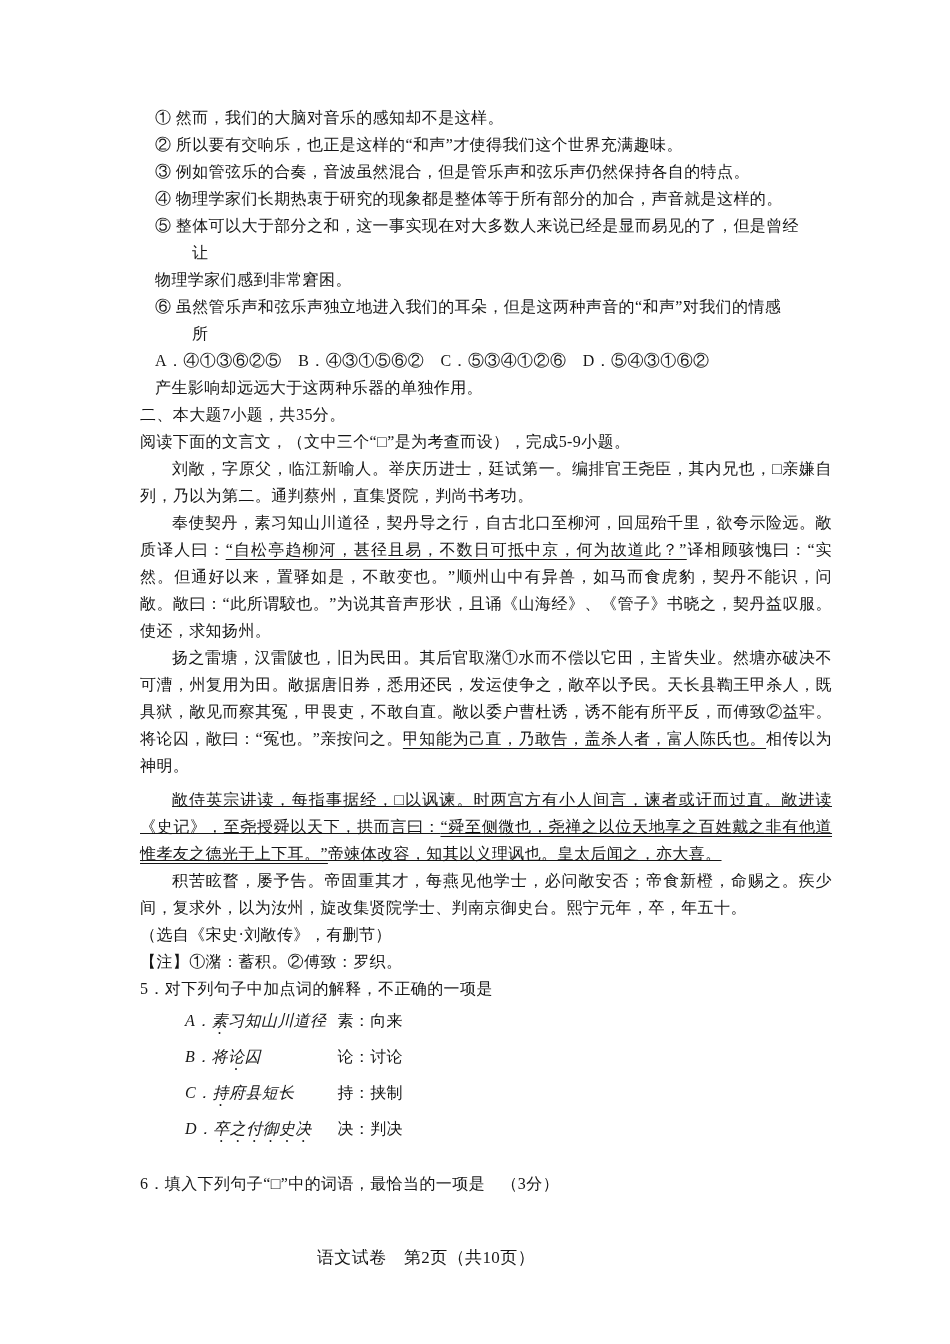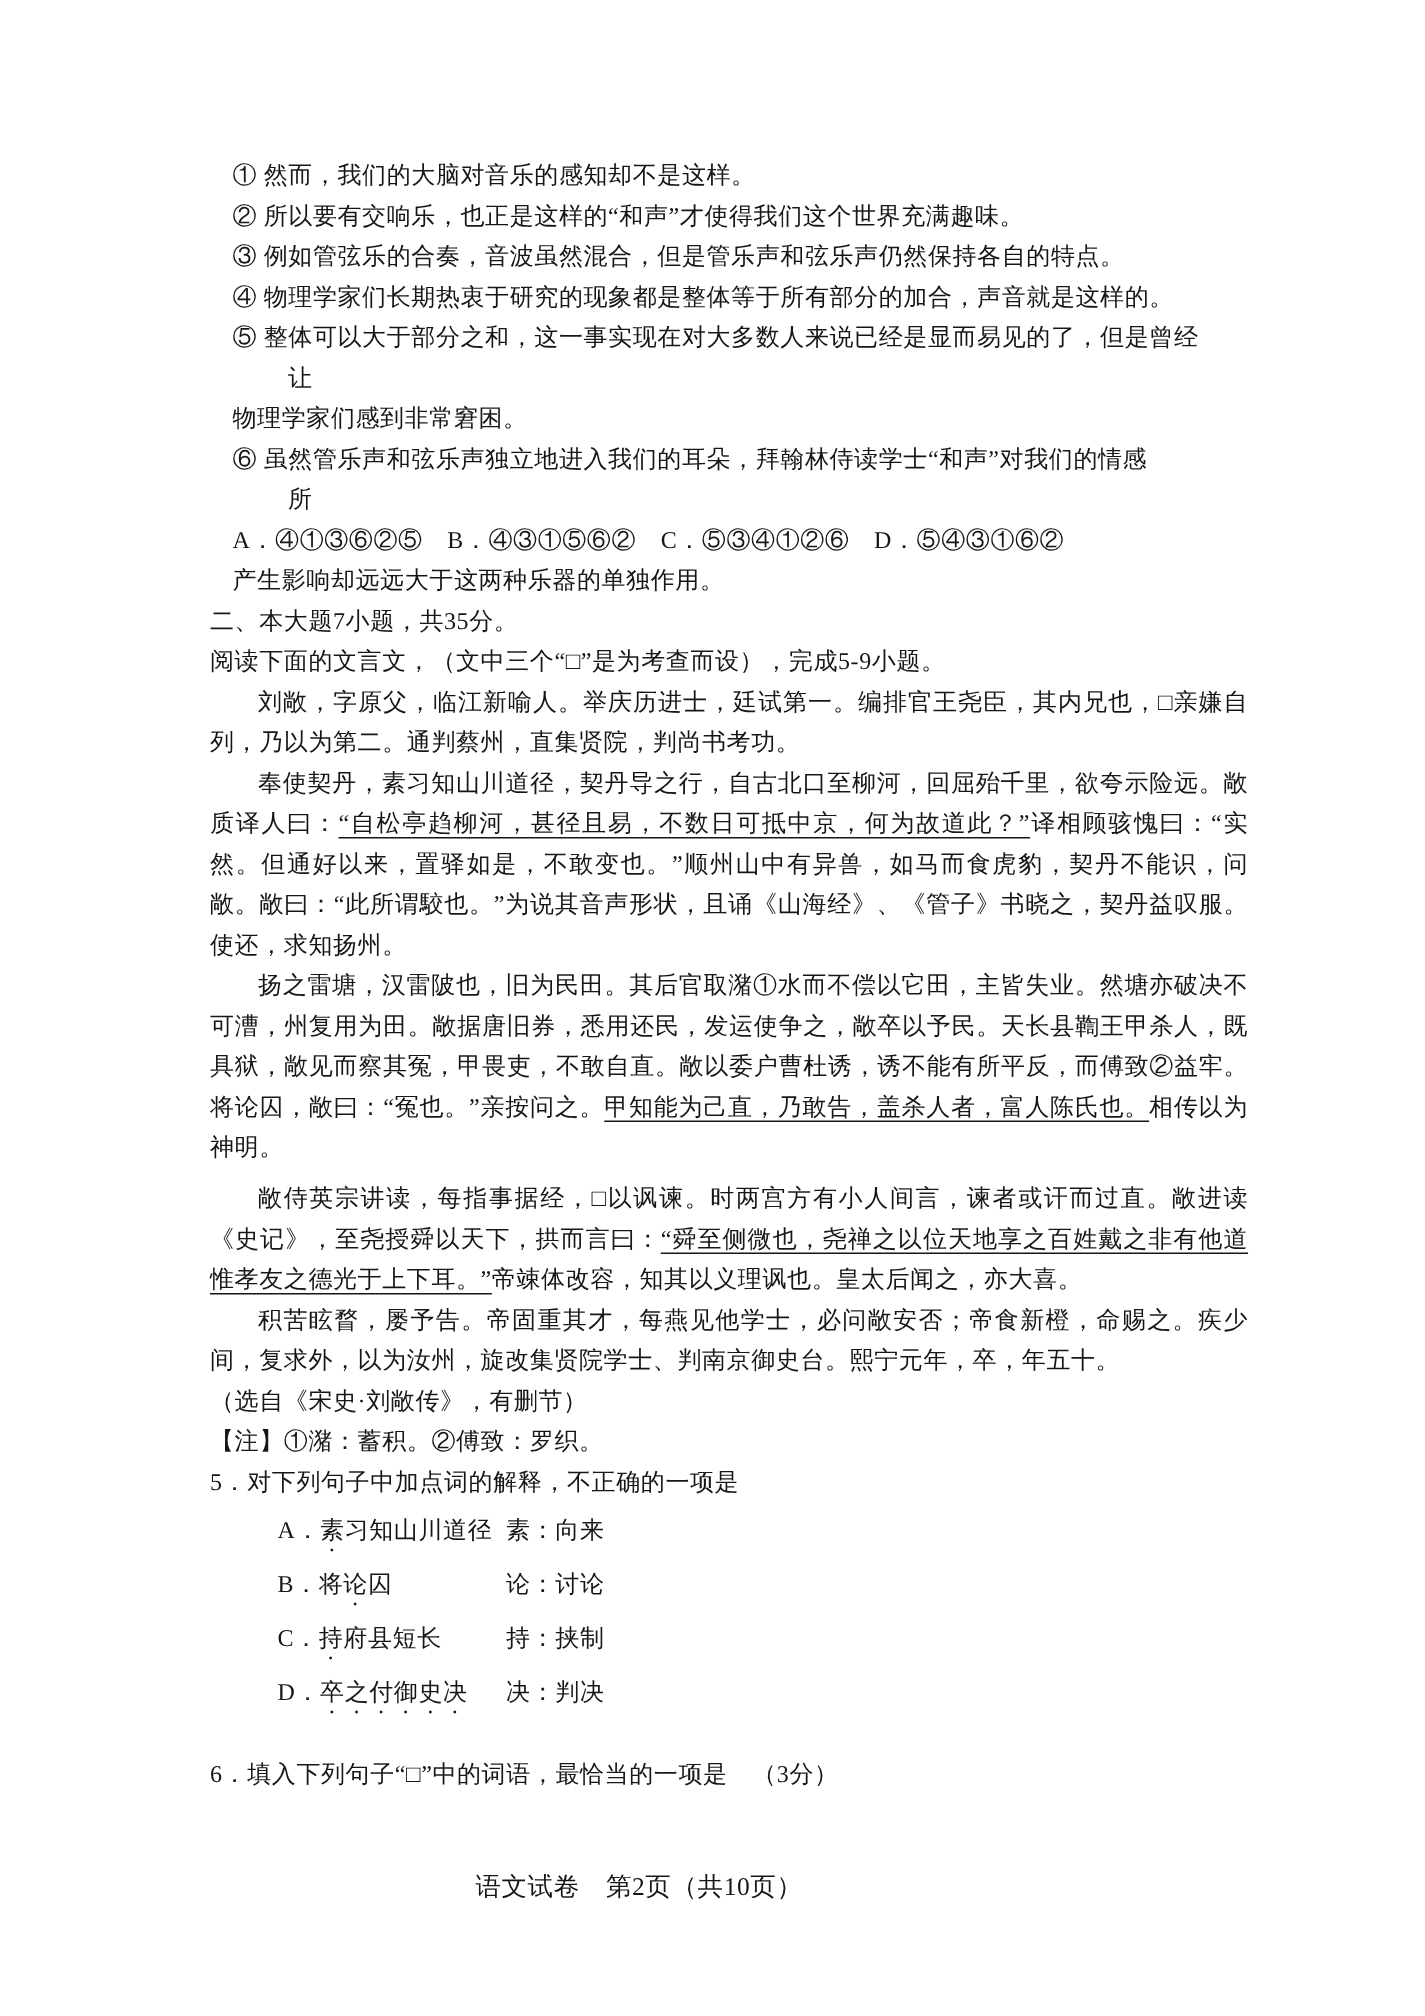--- a/index.html
+++ b/index.html
@@ -13,30 +13,30 @@
     font-family: "Liberation Serif", "DejaVu Serif", serif;
     font-size: 16px;
     line-height: 27px;
     letter-spacing: 0.4px;
     overflow: hidden;
   }
   .content { padding: 104px 118px 0 140px; }
   .oline { padding-left: 15px; }
   .oline.deep { padding-left: 52px; }
   .para { text-indent: 2em; text-align: justify; }
-  .para.gap-above { margin-top: 7px; }
+  .para.gap-above { margin-top: 7px; text-decoration: underline; }
   .u { text-decoration: underline; text-underline-offset: 4px; }
   .dot {
     -webkit-text-emphasis: filled dot;
     -webkit-text-emphasis-position: under left;
     text-emphasis: filled dot;
     text-emphasis-position: under left;
   }
   .q5-option { padding-left: 45px; margin: 5px 0; }
-  .opt-main { display: inline-block; min-width: 148px; }
+  .opt-main { display: inline-block; min-width: 148px; font-style: italic; }
   .q6 { margin-top: 24px; }
   .footer {
     position: absolute;
     top: 1244px;
     left: 0;
     width: 852px;
     text-align: center;
     font-size: 17px;
   }
 </style>
@@ -47,21 +47,21 @@
   <div class="content">
 
     <div class="ordering">
       <div class="oline">① 然而，我们的大脑对音乐的感知却不是这样。</div>
       <div class="oline">② 所以要有交响乐，也正是这样的“和声”才使得我们这个世界充满趣味。</div>
       <div class="oline">③ 例如管弦乐的合奏，音波虽然混合，但是管乐声和弦乐声仍然保持各自的特点。</div>
       <div class="oline">④ 物理学家们长期热衷于研究的现象都是整体等于所有部分的加合，声音就是这样的。</div>
       <div class="oline">⑤ 整体可以大于部分之和，这一事实现在对大多数人来说已经是显而易见的了，但是曾经</div>
       <div class="oline deep">让</div>
       <div class="oline">物理学家们感到非常窘困。</div>
-      <div class="oline">⑥ 虽然管乐声和弦乐声独立地进入我们的耳朵，拜翰林侍读学士“和声”对我们的情感</div>
+      <div class="oline">⑥ 虽然管乐声和弦乐声独立地进入我们的耳朵，但是这两种声音的“和声”对我们的情感</div>
       <div class="oline deep">所</div>
       <div class="oline">A．④①③⑥②⑤　B．④③①⑤⑥②　C．⑤③④①②⑥　D．⑤④③①⑥②</div>
       <div class="oline">产生影响却远远大于这两种乐器的单独作用。</div>
     </div>
 
     <div>二、本大题7小题，共35分。</div>
     <div>阅读下面的文言文，（文中三个“□”是为考查而设），完成5-9小题。</div>
 
     <div class="para"><span>刘敞，字原父，临江新喻人。举庆历进士，廷试第一。编排官王尧臣，其内兄也，□亲嫌自列，乃以为第二。通判蔡州，直集贤院，判尚书考功。</span></div>
     <div class="para"><span>奉使契丹，素习知山川道径，契丹导之行，自古北口至柳河，回屈殆千里，欲夸示险远。敞质译人曰：</span><span class="u">“自松亭趋柳河，甚径且易，不数日可抵中京，何为故道此？”</span><span>译相顾骇愧曰：“实然。但通好以来，置驿如是，不敢变也。”顺州山中有异兽，如马而食虎豹，契丹不能识，问敞。敞曰：“此所谓駮也。”为说其音声形状，且诵《山海经》、《管子》书晓之，契丹益叹服。使还，求知扬州。</span></div>

